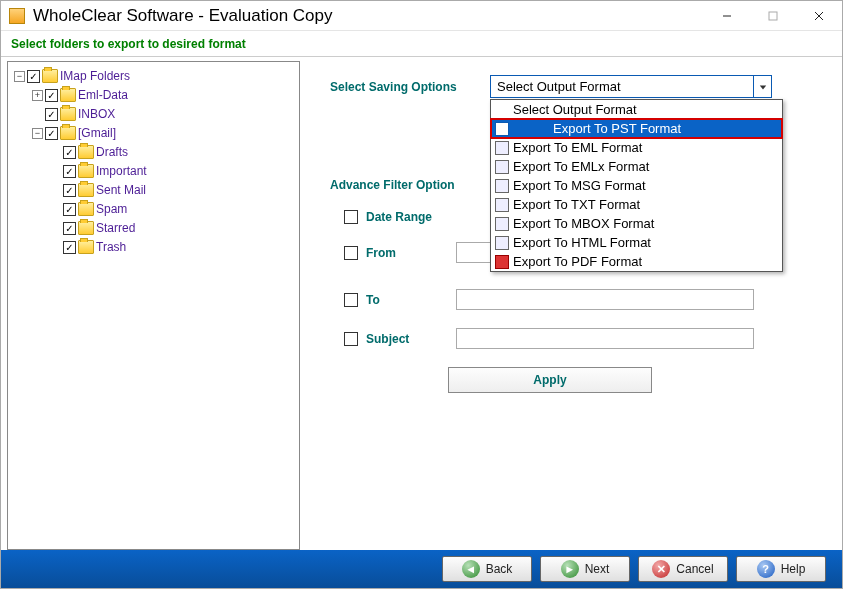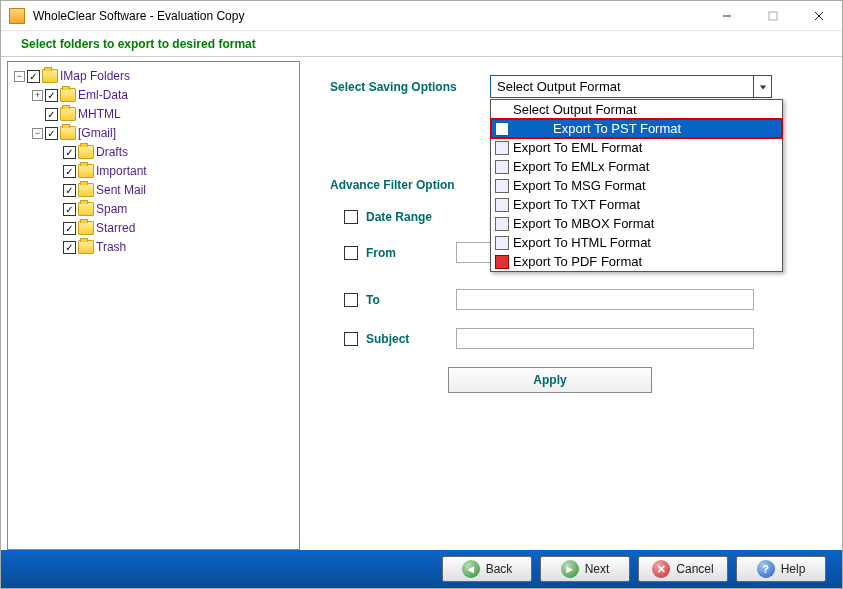--- a/index.html
+++ b/index.html
@@ -1,27 +1,27 @@
 <!DOCTYPE html>
 <html><head>
 <meta charset="utf-8">
 <style>
 * { margin: 0; padding: 0; box-sizing: border-box; font-family: "Segoe UI", Tahoma, sans-serif; }
 body { width: 843px; height: 589px; background: #fff; border: 1px solid #aaa; font-size: 12px; overflow: hidden; position: relative; }
 
 
 .titlebar { height: 30px; background: #fff; display: flex; align-items: center; border-bottom: 1px solid #e5e5e5; }
 .titlebar .app-icon { width: 16px; height: 16px; margin: 0 8px; background: linear-gradient(#ffd27a, #f5a623); border: 1px solid #b8860b; }
-.titlebar .title { flex: 1; font-size: 12px; color: #000; }
+.titlebar .title { flex: 1; font-size: 17px; color: #000; }
 .titlebar .ctrl { width: 46px; height: 30px; display: flex; align-items: center; justify-content: center; color: #222; }
 .titlebar .ctrl.disabled { color: #aaa; }
 .titlebar .ctrl svg { width: 10px; height: 10px; }
 
 
-.header-strip { height: 26px; padding: 0 20px; display: flex; align-items: center; color: #008000; font-weight: bold; font-size: 12px; border-bottom: 1px solid #ccc; }
+.header-strip { height: 26px; padding: 0 10px; display: flex; align-items: center; color: #008000; font-weight: bold; font-size: 12px; border-bottom: 1px solid #ccc; }
 
 
 .main { display: flex; height: 493px; }
 .tree-panel { width: 293px; border: 1px solid #888; margin: 4px 0 0 6px; padding: 4px; overflow: auto; }
 .tree ul { list-style: none; padding-left: 18px; }
 .tree > ul { padding-left: 2px; }
 .tree li { white-space: nowrap; margin: 1px 0; }
 .tree .row { display: flex; align-items: center; gap: 2px; height: 18px; }
 .exp { width: 11px; height: 11px; border: 1px solid #888; display: inline-flex; align-items: center; justify-content: center; font-size: 9px; line-height: 1; background: #fff; color: #333; }
 .exp.none { border: none; }
@@ -108,21 +108,21 @@
                 <span class="chk">✓</span>
                 <span class="folder-icon"></span>
                 <span class="label">Eml-Data</span>
               </div>
             </li>
             <li>
               <div class="row">
                 <span class="exp none"></span>
                 <span class="chk">✓</span>
                 <span class="folder-icon"></span>
-                <span class="label">MHTML</span>
+                <span class="label">INBOX</span>
               </div>
             </li>
             <li>
               <div class="row">
                 <span class="exp">−</span>
                 <span class="chk">✓</span>
                 <span class="folder-icon"></span>
                 <span class="label">[Gmail]</span>
               </div>
               <ul>

